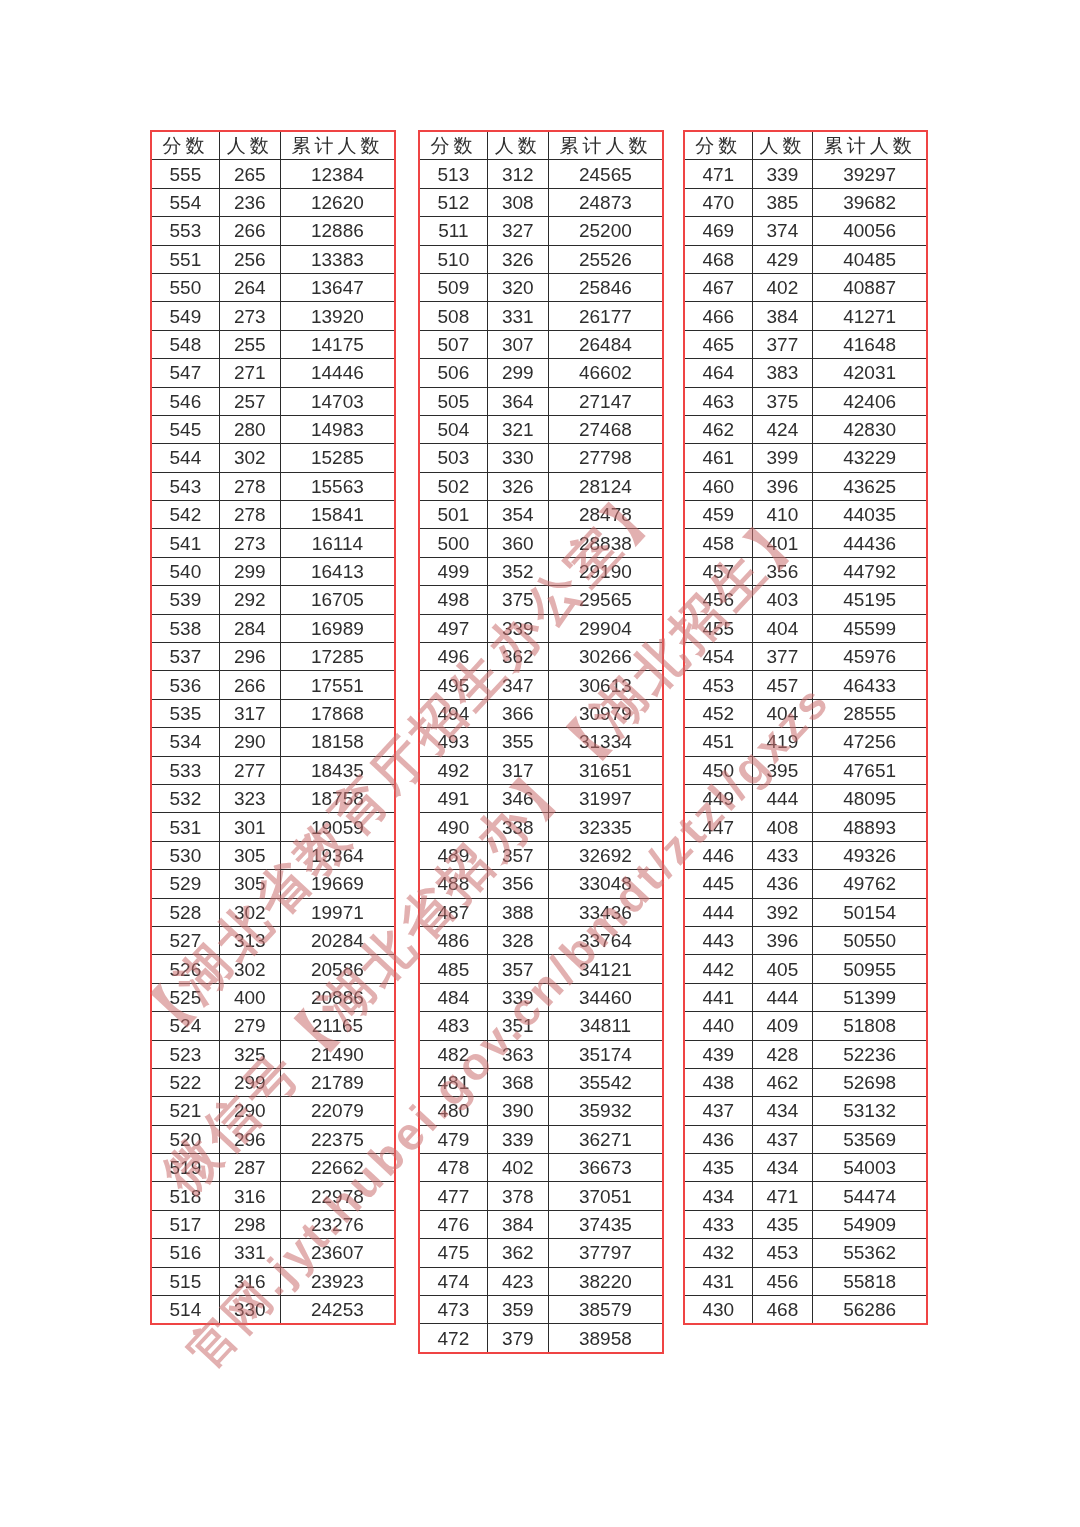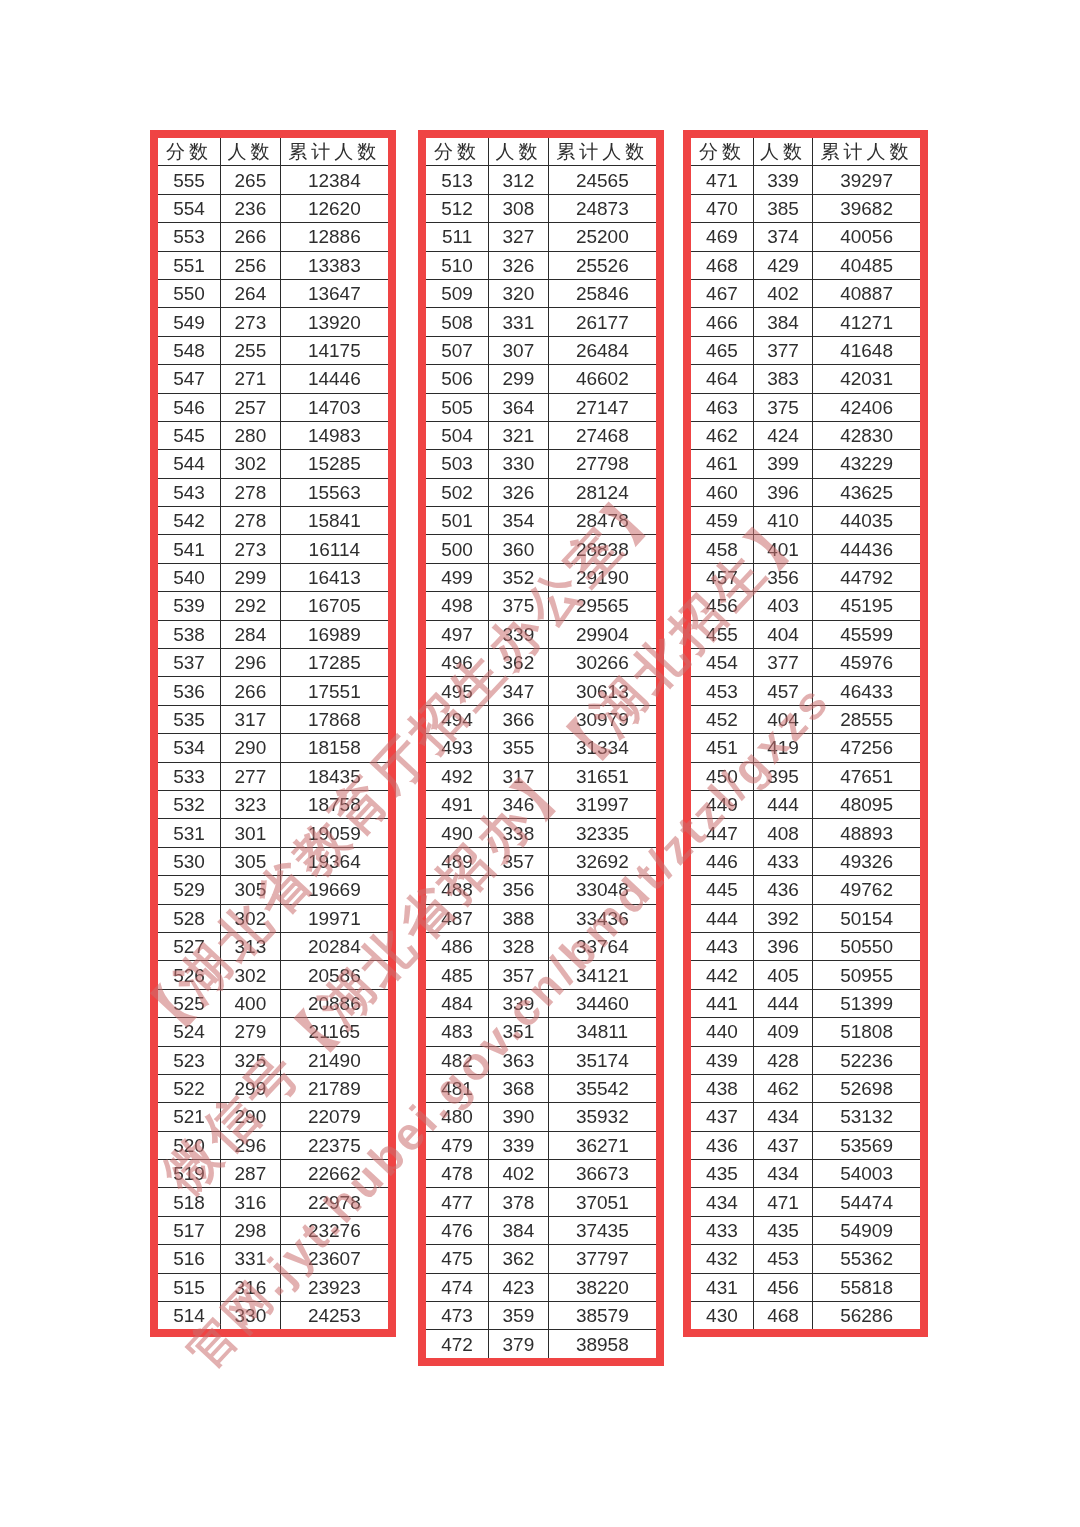--- a/index.html
+++ b/index.html
@@ -5,21 +5,21 @@
   html,body{margin:0;padding:0;}
   body{
     width:1080px;height:1527px;background:#ffffff;
     font-family:"Liberation Sans",sans-serif;
     position:relative;overflow:hidden;
   }
   .page{position:absolute;inset:0;background:#ffffff;}
   table{
     border-collapse:collapse;table-layout:fixed;
     position:absolute;top:130px;
-    border:8px solid #ef4444;background:transparent;
+    border:2px solid #ef4444;background:transparent;
   }
   #t1{left:150px;width:246px;}
   #t2{left:418px;width:246px;}
   #t3{left:683px;width:245px;}
   th,td{
     border:1px solid #2b2b2b;
     text-align:center;vertical-align:middle;
     font-size:19px;color:#2e2e2e;
     height:27.4px;padding:0;line-height:1;
     font-family:"Liberation Sans",sans-serif;

